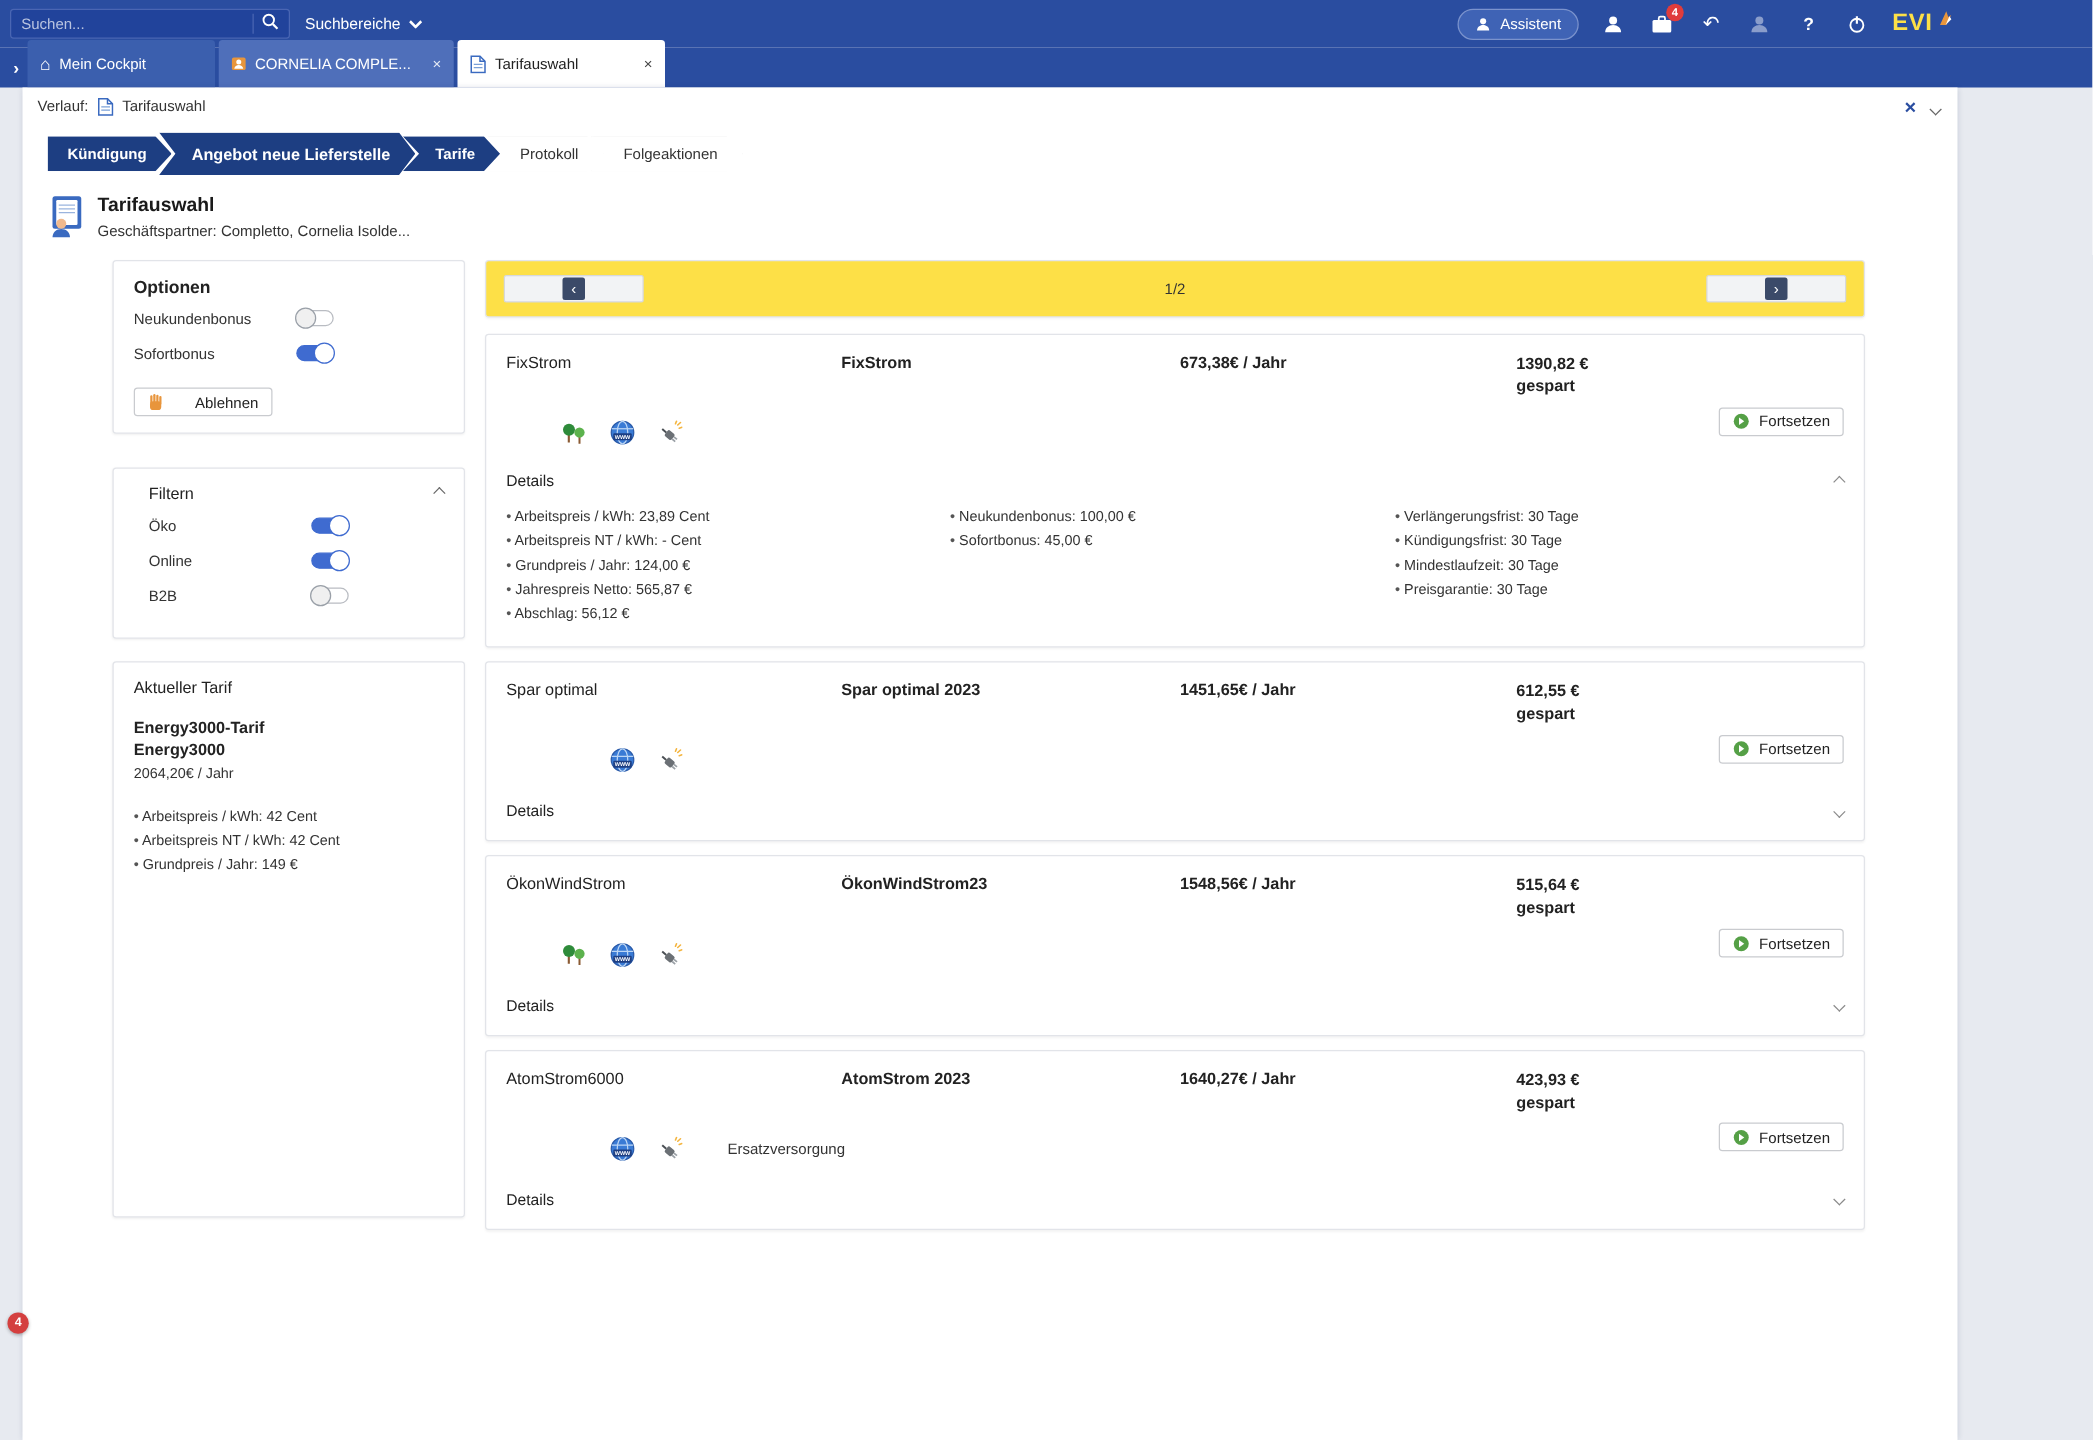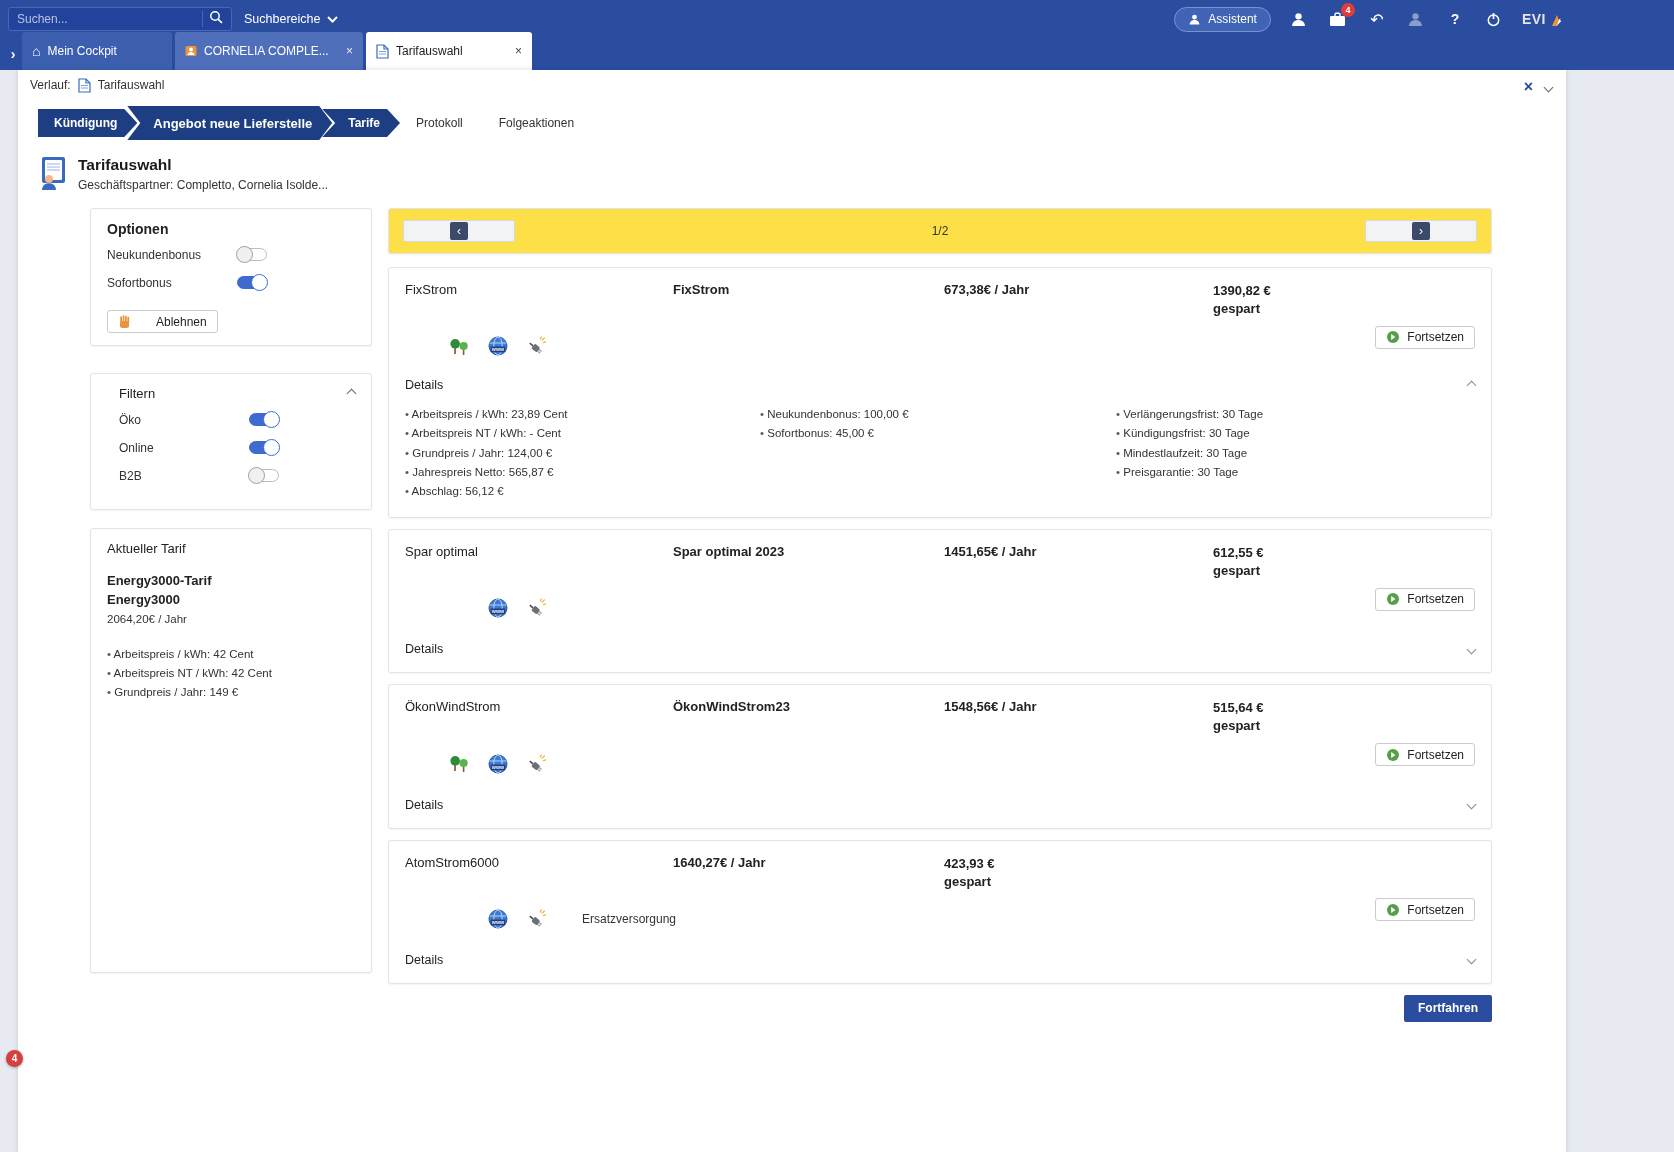--- a/index.html
+++ b/index.html
@@ -12,21 +12,21 @@
   .search-box input{flex:1;background:transparent;border:none;outline:none;color:#e8ecf5;font-size:12px;font-family:"Liberation Sans",sans-serif}
   .search-box input::placeholder{color:#b9c4e0}
   .search-sep{width:1px;height:16px;background:#4a66b3}
   .scope{display:flex;align-items:center;gap:7px;color:#fff;font-size:12.5px;cursor:pointer}
   .topbar-right{margin-left:auto;display:flex;align-items:center;gap:17px}
   .assist-pill{display:flex;align-items:center;gap:7px;background:#3f63b5;border:1px solid #7b93cd;border-radius:13px;height:25px;padding:0 13px;color:#fff;font-size:12px;cursor:pointer}
   .tb-ic{position:relative;display:flex;align-items:center;justify-content:center;width:22px;height:22px;cursor:pointer}
   .badge{position:absolute;top:-5px;right:-6px;min-width:14px;height:14px;border-radius:7px;background:#e03c3c;color:#fff;font-size:9px;font-weight:bold;display:flex;align-items:center;justify-content:center;padding:0 3px}
   .glyph-arrow::before{content:"↶";color:#fff;font-size:16px}
   .help{color:#fff;font-size:14px;font-weight:bold;cursor:pointer}
-  .brand{display:flex;align-items:flex-end;gap:5px;color:#e5e5e5;font-size:14px;font-weight:bold;letter-spacing:.5px}
+  .brand{display:flex;align-items:flex-start;gap:5px;color:#fde047;font-size:19px;font-weight:bold;letter-spacing:.5px}
   .dim{opacity:.45}
 
   
   .tabbar{height:32px;background:#2a4da0;display:flex;align-items:flex-end;padding-left:4px;position:relative}
   .tab-expander{color:#fff;font-size:14px;align-self:center;width:18px;text-align:center;cursor:pointer}
   .tab-expander::before{content:"›";font-weight:bold}
   .tab{height:38px;display:flex;align-items:center;gap:7px;padding:0 10px;font-size:12px;color:#fff;margin-right:3px;border-radius:3px 3px 0 0;cursor:pointer;white-space:nowrap}
   .tab.t1{background:#3b5fae;width:150px}
   .tab.t2{background:#4f6fba;width:188px}
   .tab.active{background:#fff;color:#222;width:166px}
@@ -509,20 +509,21 @@
         </div>
         <div class="details-row">
           <span class="details-link">Details</span>
           <span class="chev" style="border-color:#8a8a8a"></span>
         </div>
       </div>
 
       <div class="card compact">
         <div class="card-grid">
           <span class="t-name">AtomStrom6000</span>
+          <span class="t-bold">AtomStrom 2023</span>
           <span class="t-bold">1640,27€ / Jahr</span>
           <span class="t-saved"><span>423,93 €</span><br><span>gespart</span></span>
           <div class="icon-row">
             <span class="icon-slot"></span>
             <span class="icon-slot">
                 <svg width="20" height="20" viewBox="0 0 20 20">
                   <circle cx="10" cy="10" r="9" fill="#3a7bd5" stroke="#2a5aa8"></circle>
                   <ellipse cx="10" cy="10" rx="4.2" ry="9" fill="none" stroke="#bcd6f5" stroke-width="1"></ellipse>
                   <line x1="1.4" y1="7" x2="18.6" y2="7" stroke="#bcd6f5" stroke-width="1"></line>
                   <rect x="2.6" y="10.6" width="14.8" height="5.6" rx="1" fill="#1d3e82"></rect>
@@ -553,20 +554,17 @@
               </svg>
             <span>Fortsetzen</span>
           </button>
         </div>
         <div class="details-row">
           <span class="details-link">Details</span>
           <span class="chev" style="border-color:#8a8a8a"></span>
         </div>
       </div>
 
-      <div class="fortfahren-row">
-        <button class="btn-primary">Fortfahren</button>
-      </div>
     </div>
   </div>
 </div>
 
 <div class="float-badge">4</div>
 
 </body></html>

